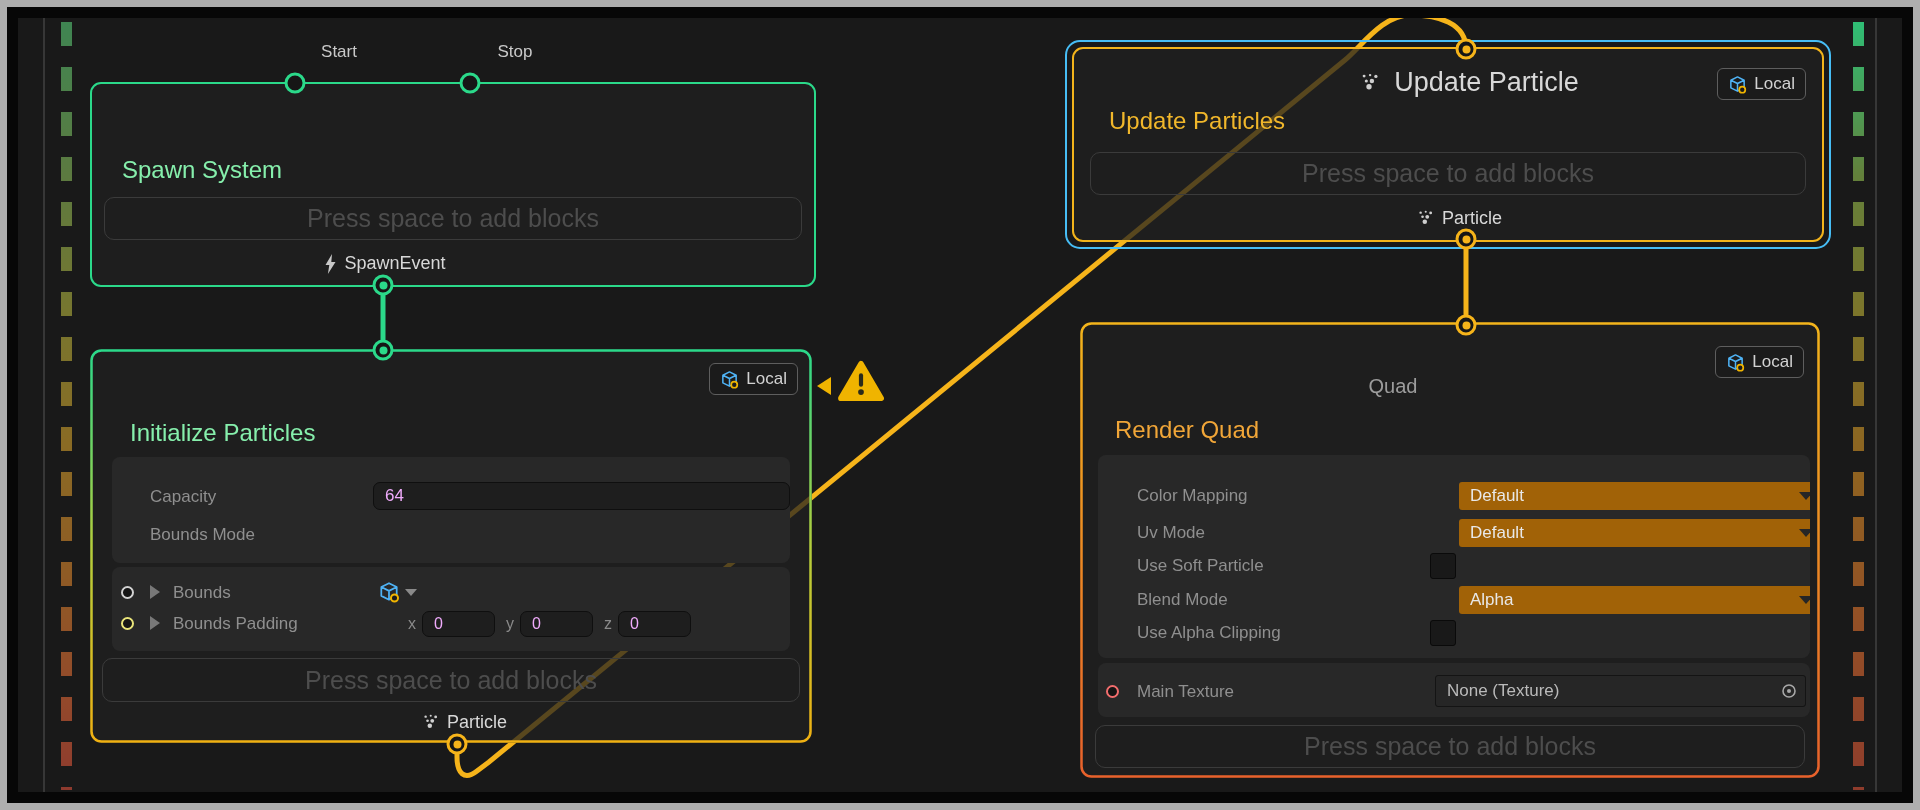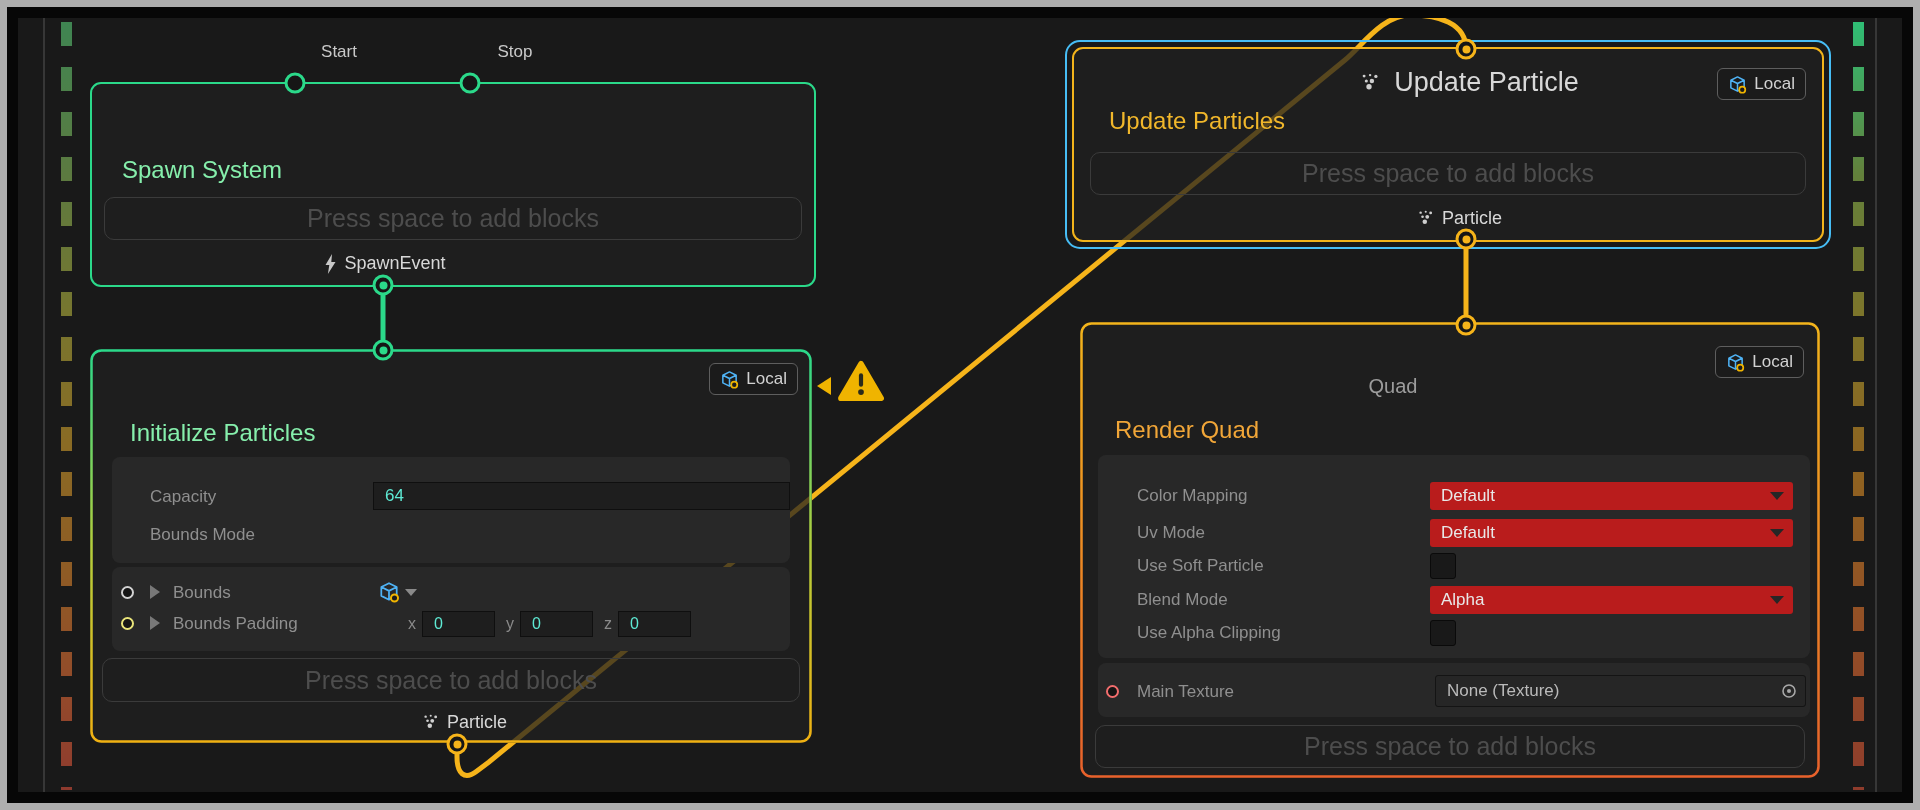--- a/index.html
+++ b/index.html
@@ -35,23 +35,23 @@
   .green-txt{color:#86efac;}
   .placeholder{position:absolute;border:1.5px solid #3B3B3B;border-radius:10px;color:#4D4D4D;font-size:25px;display:flex;align-items:center;justify-content:center;white-space:nowrap;}
   .flabel{position:absolute;font-size:17px;color:#C9C9C9;transform:translateX(-50%);white-space:nowrap;}
   .out-label{position:absolute;left:0;right:0;display:flex;justify-content:center;align-items:center;gap:7px;color:#D8D8D8;font-size:18px;white-space:nowrap;margin-top:8px;}
 
   .badge{position:absolute;display:flex;align-items:center;gap:7px;height:30px;padding:0 10px;border:1.5px solid #5E5E5E;border-radius:6px;color:#D2D2D2;font-size:17px;background:rgba(20,20,20,0.25);}
   .chip{background:#3A3A3A;border-radius:4px;padding:1px 9px;color:#C9C9C9;}
 
   .box{position:absolute;background:#282828;border-radius:8px;overflow:hidden;}
   .row-label{position:absolute;color:#8F8F8F;font-size:17px;white-space:nowrap;}
-  .dropdown{position:absolute;background:#b91c1c;border-radius:3px;color:#E8E8E8;font-size:17px;display:flex;align-items:center;padding-left:11px;height:28px;}
+  .dropdown{position:absolute;background:#a16207;border-radius:3px;color:#E8E8E8;font-size:17px;display:flex;align-items:center;padding-left:11px;height:28px;margin-left:29px;}
   .dd-arrow{position:absolute;right:9px;top:10px;width:0;height:0;border-left:7px solid transparent;border-right:7px solid transparent;border-top:8px solid #262626;}
-  .num-field{position:absolute;background:#1E1E1E;border:1px solid #0F0F0F;border-radius:0;color:#5eead4;font-size:17px;padding:0 0 0 11px;font-family:inherit;outline:none;}
+  .num-field{position:absolute;background:#1E1E1E;border:1px solid #0F0F0F;border-radius:7px;color:#f0abfc;font-size:17px;padding:0 0 0 11px;font-family:inherit;outline:none;}
   .checkbox{position:absolute;width:24px;height:24px;background:#191919;border:1.5px solid #0A0A0A;border-radius:3px;}
   .obj-field{position:absolute;background:#262626;border:1px solid #141414;border-radius:3px;color:#BABABA;font-size:17px;display:flex;align-items:center;padding-left:11px;}
 
   .flow-port{position:absolute;width:15px;height:15px;border-radius:50%;background:#161616;display:flex;align-items:center;justify-content:center;transform:translate(-50%,-50%);z-index:5;}
   .flow-port .dot{width:8px;height:8px;border-radius:50%;}
   .p-green{border:3.5px solid #2BD98A;} .p-green .dot{background:#2BD98A;}
   .p-yellow{border:3.5px solid #F6B41A;} .p-yellow .dot{background:#F6B41A;}
   .pport{position:absolute;width:9px;height:9px;border-radius:50%;background:#151515;}
   .pp-white{border:2.5px solid #D2D2D2;} .pp-yellow{border:2.5px solid #E9E47A;} .pp-red{border:2.5px solid #F26D6D;}
 

